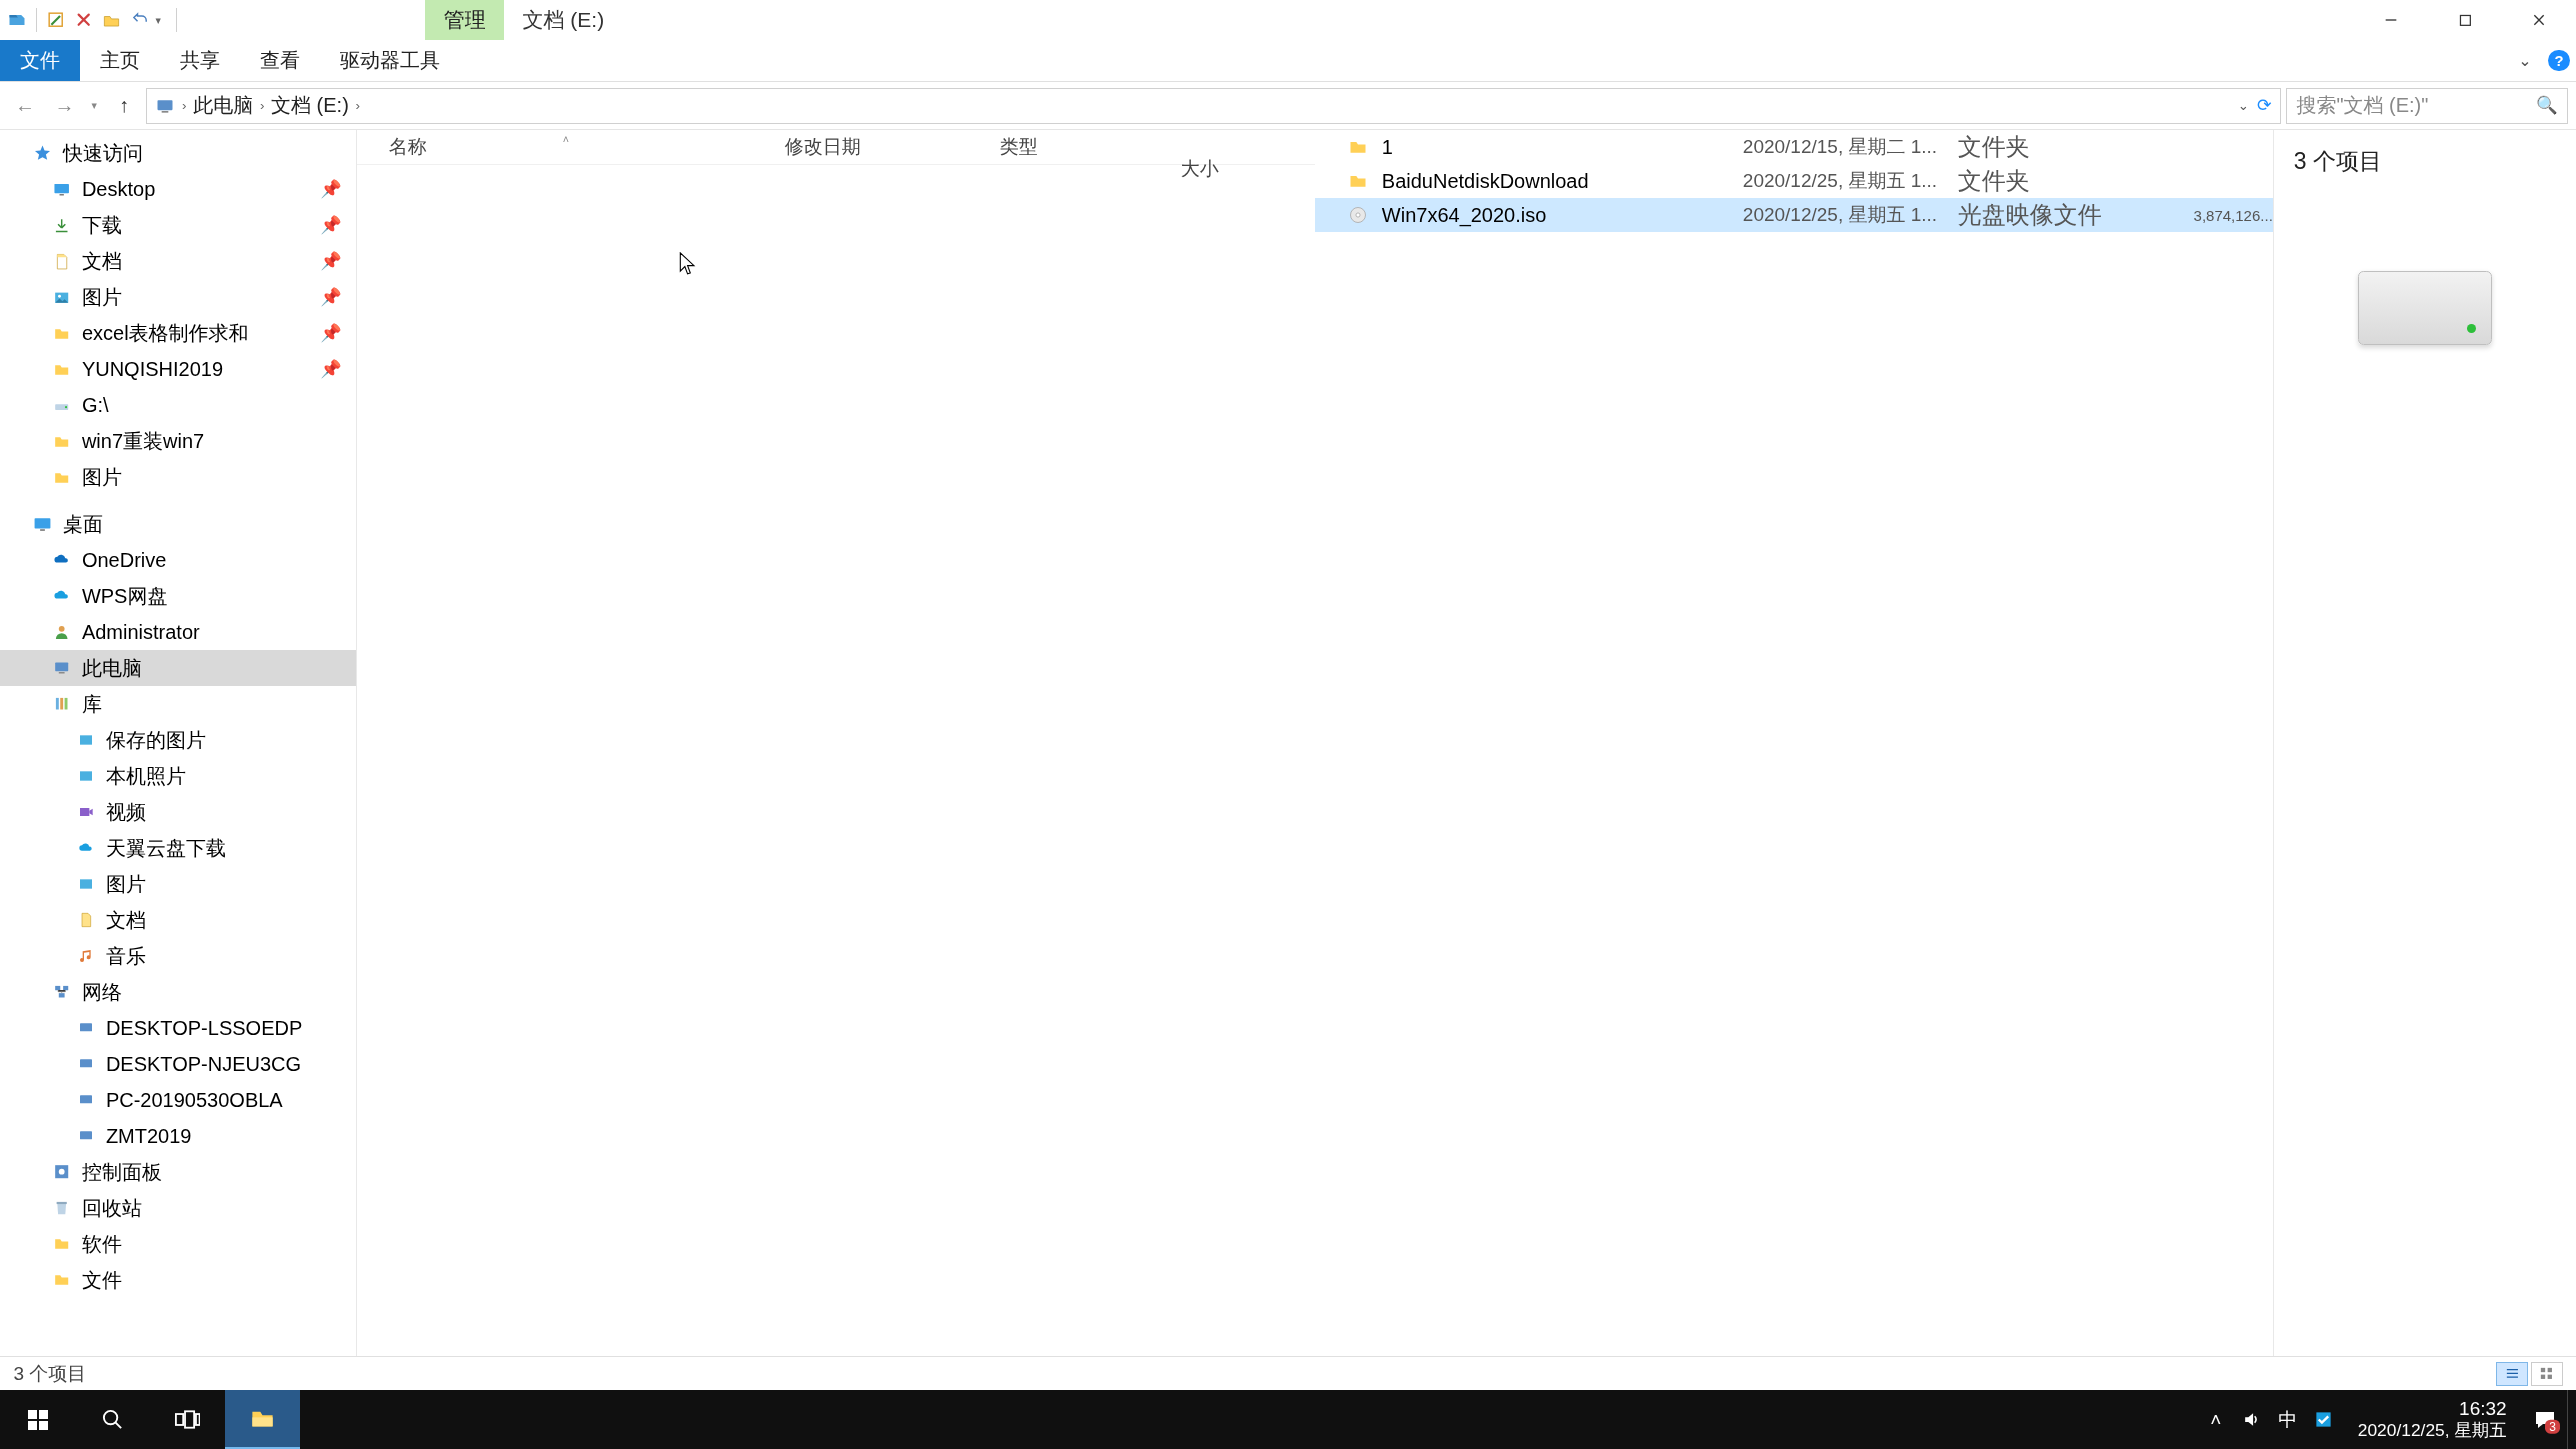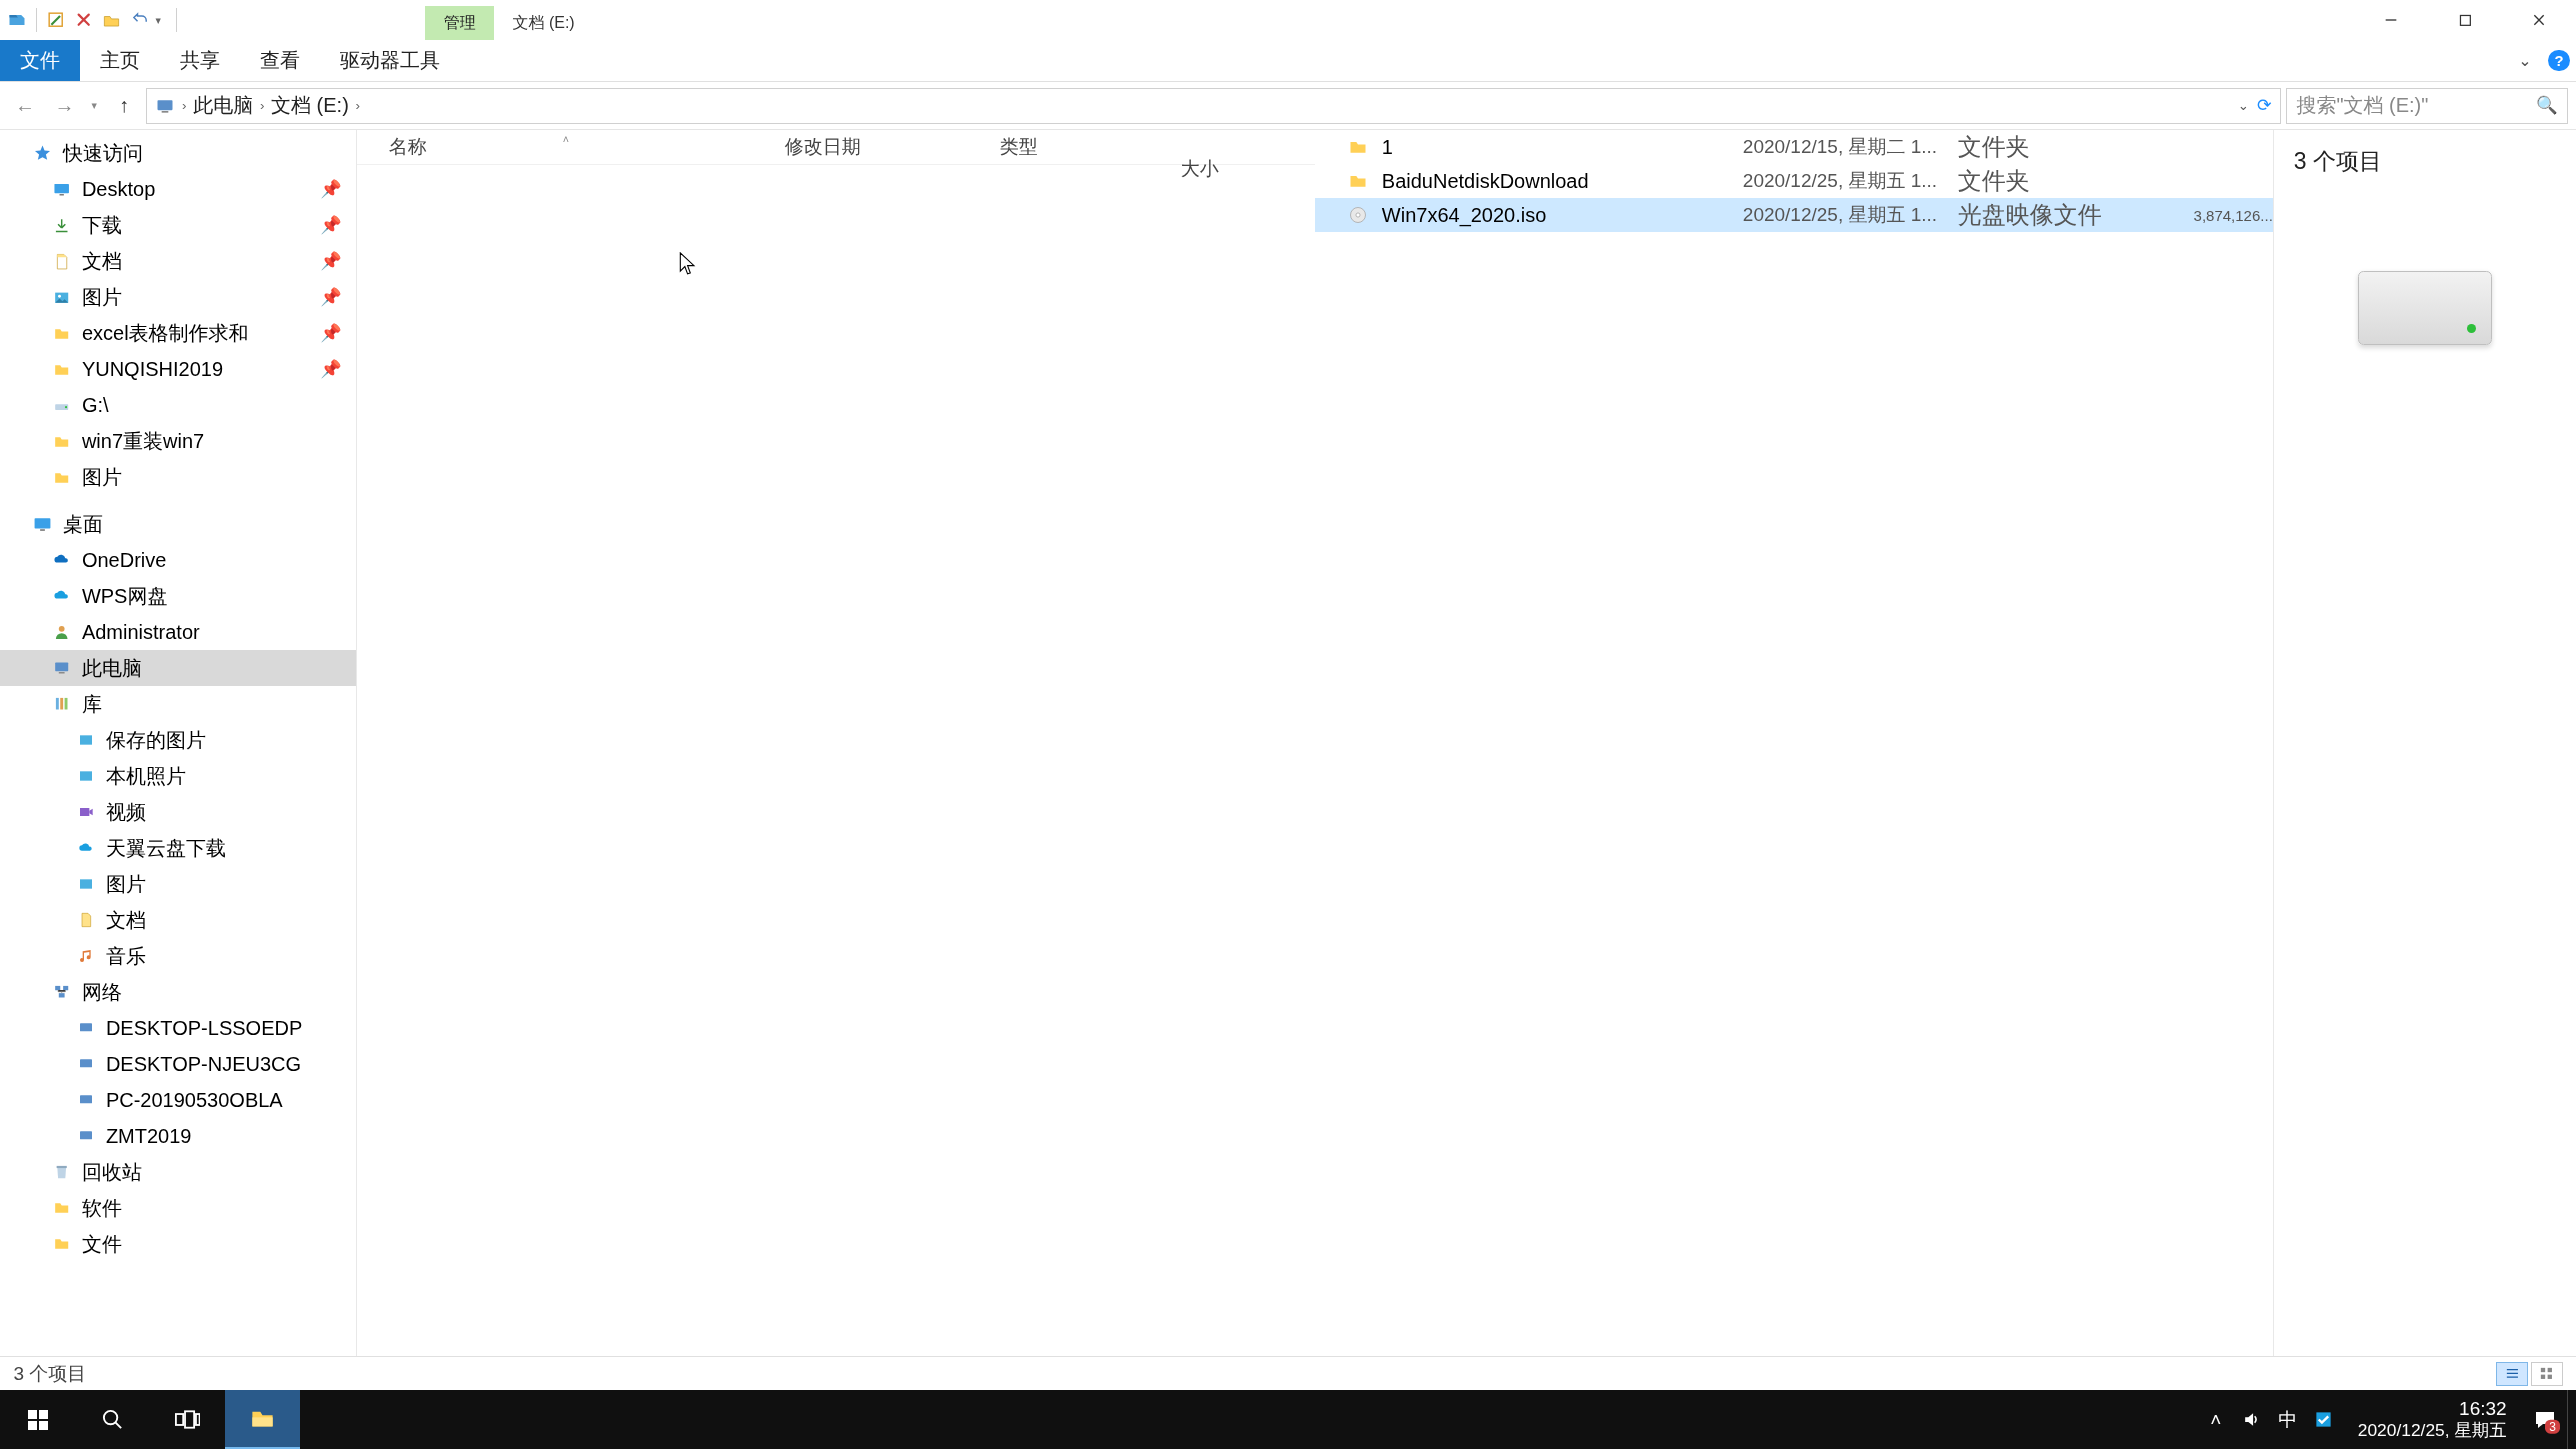--- a/index.html
+++ b/index.html
@@ -6,21 +6,21 @@
 html,body { width:2576px; height:1449px; background:#fff; overflow:hidden; font-size:21.5px; color:#000; }
 .window { display:flex; flex-direction:column; width:100%; height:1390px; background:#fff; }
 
 
 .titlebar { height:40px; display:flex; align-items:center; background:#fff; position:relative; }
 .qat { display:flex; align-items:center; gap:4px; padding:0 5.4px; height:100%; }
 .qat-ico { width:24px; height:24px; display:flex; align-items:center; justify-content:center; }
 .qat-divider { width:0.7px; height:24px; background:#d0d0d0; margin:0 2.7px; }
 .qat-dd { width:13.4px; font-size:10.7px; color:#666; }
 .title-tabs { display:flex; align-items:flex-end; height:100%; margin-left:241px; }
-.title-tab { padding:5.4px 17.4px; font-size:16px; background:#fff; border:0.7px solid transparent; }
+.title-tab { padding:5.4px 17.4px; font-size:21px; background:#fff; border:0.7px solid transparent; }
 .title-tab.contextual { background:#c3eab1; color:#222; }
 .title-tab.plain { color:#333; }
 .wincontrols { position:absolute; right:0; top:0; display:flex; height:40px; }
 .wincontrols .btn { width:74px; height:40px; display:flex; align-items:center; justify-content:center; font-size:19px; color:#333; }
 
 
 .ribbon { height:42px; display:flex; align-items:stretch; border-bottom:0.7px solid #e0e0e0; }
 .ribbon-tab { padding:0 20px; display:flex; align-items:center; font-size:20px; color:#222; }
 .ribbon-tab.file { background:#1979ca; color:#fff; }
 .ribbon-spacer { flex:1; }
@@ -445,20 +445,29 @@
           </span>
           <span>PC-20190530OBLA</span>
         </div>
       <div class="nav-item depth2">
           <span class="nav-ico">
             <svg width="16" height="16" viewBox="0 0 24 24">
               <rect x="3" y="5" width="18" height="12" rx="1" fill="#5a8fca"></rect>
             </svg>
           </span>
           <span>ZMT2019</span>
+        </div>
+      <div class="nav-item depth1">
+          <span class="nav-ico">
+            <svg width="17.4" height="17.4" viewBox="0 0 24 24">
+              <rect x="3" y="3" width="18" height="18" fill="#5a8fca"></rect>
+              <circle cx="12" cy="12" r="4" fill="#fff"></circle>
+            </svg>
+          </span>
+          <span>控制面板</span>
         </div>
       <div class="nav-item depth1">
           <span class="nav-ico">
             <svg width="17.4" height="17.4" viewBox="0 0 24 24">
               <path d="M6 7h12l-1 14H7z" fill="#bfd4e6"></path>
               <rect x="5" y="4" width="14" height="3" fill="#8faac0"></rect>
             </svg>
           </span>
           <span>回收站</span>
         </div>

